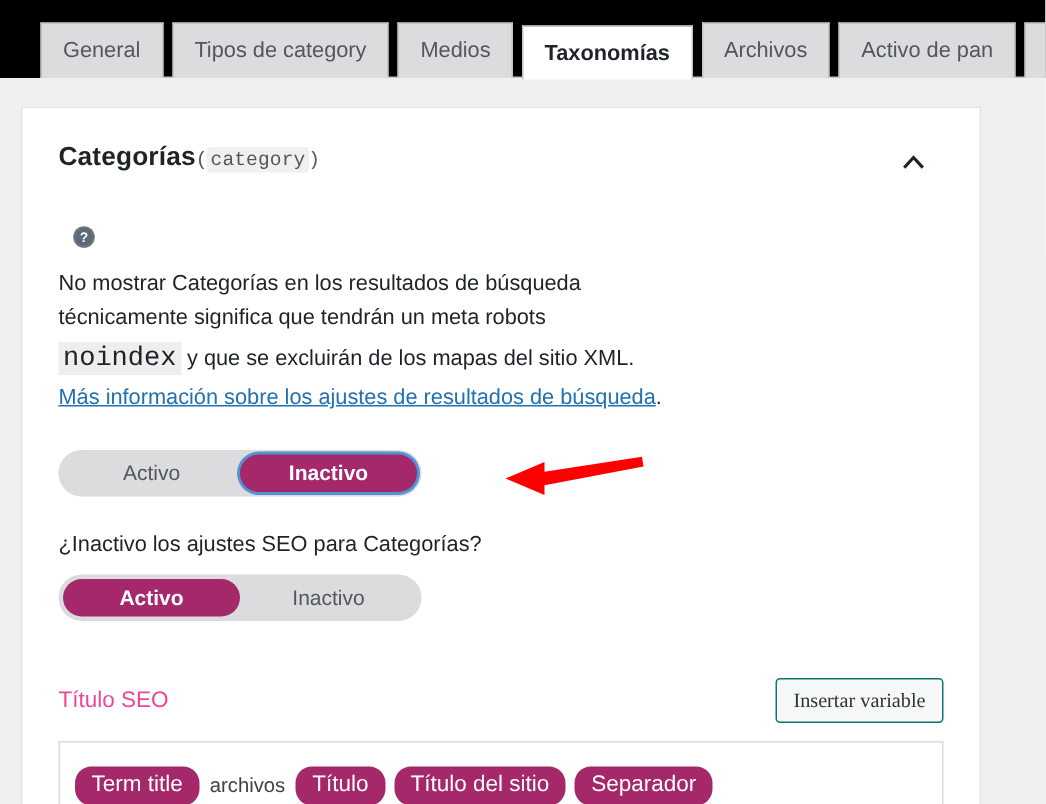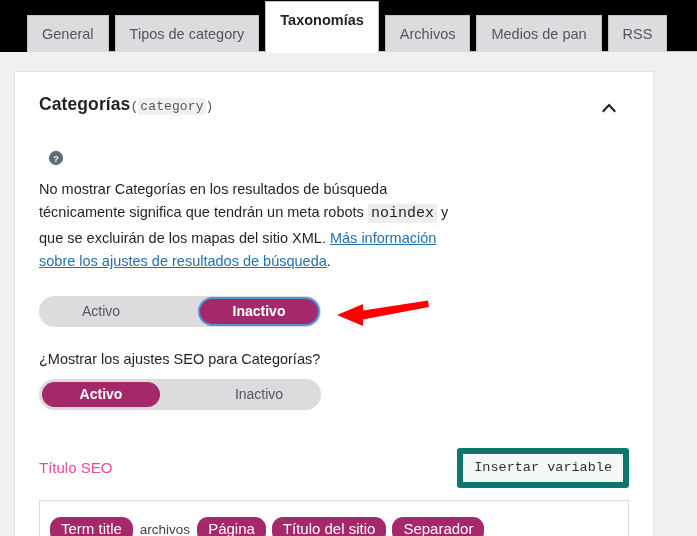--- a/index.html
+++ b/index.html
@@ -50,21 +50,21 @@
     color: #50575e;
     font-size: 14.5px;
     white-space: nowrap;
     cursor: pointer;
     box-sizing: border-box;
   }
   .tab.active {
     background: #ffffff;
     color: #1d2327;
     font-weight: bold;
-    height: 52px;
+    height: 36px;
     line-height: 37px;
     margin-bottom: -1px;
   }
 
   
   .card {
     position: absolute;
     left: 14px;
     top: 71px;
     width: 640px;
@@ -125,41 +125,40 @@
   }
   .desc {
     font-size: 14.5px;
     line-height: 1.62;
     color: #1d2327;
     max-width: 410px;
     margin: 0 0 22px 0;
   }
   .desc .code {
     font-family: "Liberation Mono", monospace;
-    font-size: 15px;
+    font-size: 18px;
     background: #eeeeee;
     padding: 1px 3px;
   }
   .desc a {
     color: #2271b1;
     text-decoration: underline;
   }
 
   
   .toggle-row {
     position: relative;
     margin-bottom: 24px;
   }
   .toggle {
     display: inline-flex;
     background: #dcdcde;
     border-radius: 18px;
     padding: 3px;
     box-sizing: border-box;
-    gap: 40px;
   }
   .toggle .opt {
     width: 118px;
     height: 25px;
     line-height: 25px;
     text-align: center;
     font-size: 14px;
     color: #50575e;
     border-radius: 14px;
     cursor: pointer;
@@ -192,25 +191,25 @@
     align-items: center;
     justify-content: space-between;
     margin-bottom: 12px;
   }
   .seo-head .lbl {
     font-size: 15px;
     color: #ec4899;
   }
   .insert-var {
     background: #f6f7f7;
-    border: 6px solid #0f766e;
+    border: 1px solid #0f766e;
     border-radius: 3px;
     color: #2c3338;
     font-size: 13.5px;
-    font-family: Liberation Mono, monospace;
+    font-family: Liberation Serif, serif;
     padding: 6px 11px;
     cursor: pointer;
     line-height: 1.2;
   }
   .var-field {
     border: 1px solid #dcdcde;
     background: #fff;
     min-height: 40px;
     padding: 9px 10px;
     display: flex;
@@ -234,23 +233,24 @@
     color: #3c434a;
     padding: 0 1px;
   }
 </style>
 </head>
 <body>
 
 <div class="tabbar">
   <div class="tab">General</div>
   <div class="tab">Tipos de category</div>
+  <div class="tab">Medios</div>
   <div class="tab active">Taxonomías</div>
   <div class="tab">Archivos</div>
-  <div class="tab">Medios de pan</div>
+  <div class="tab">Activo de pan</div>
   <div class="tab">RSS</div>
 </div>
 
 <div class="card">
 
   <div class="card-header">
     <div class="card-title">
       <span>Categorías</span><span class="slug"><span>(</span><span class="code">category</span><span>)</span></span>
     </div>
     <button class="chevron-btn">
@@ -282,38 +282,38 @@
         <div class="opt on focused">Inactivo</div>
       </div>
       <span class="arrow">
         <svg width="100" height="34" viewBox="0 0 100 34" aria-hidden="true">
           <path d="M5 17 L31 6 L31 12.5 L96 2.5 L97 9 L31 21.5 L31 28 Z" fill="#ff0000"></path>
         </svg>
       </span>
     </div>
 
     <div class="field-label">
-      <span>¿Mostrar los ajustes SEO para Categorías?</span>
+      <span>¿Inactivo los ajustes SEO para Categorías?</span>
     </div>
 
     <div class="toggle-row">
       <div class="toggle">
         <div class="opt on">Activo</div>
         <div class="opt">Inactivo</div>
       </div>
     </div>
 
     <div class="seo-section">
       <div class="seo-head">
         <span class="lbl">Título SEO</span>
         <button class="insert-var">Insertar variable</button>
       </div>
       <div class="var-field">
         <span class="pill">Term title</span>
         <span class="plain-token">archivos</span>
-        <span class="pill">Página</span>
+        <span class="pill">Título</span>
         <span class="pill">Título del sitio</span>
         <span class="pill">Separador</span>
       </div>
     </div>
 
   </div>
 </div>
 
 </body></html>

